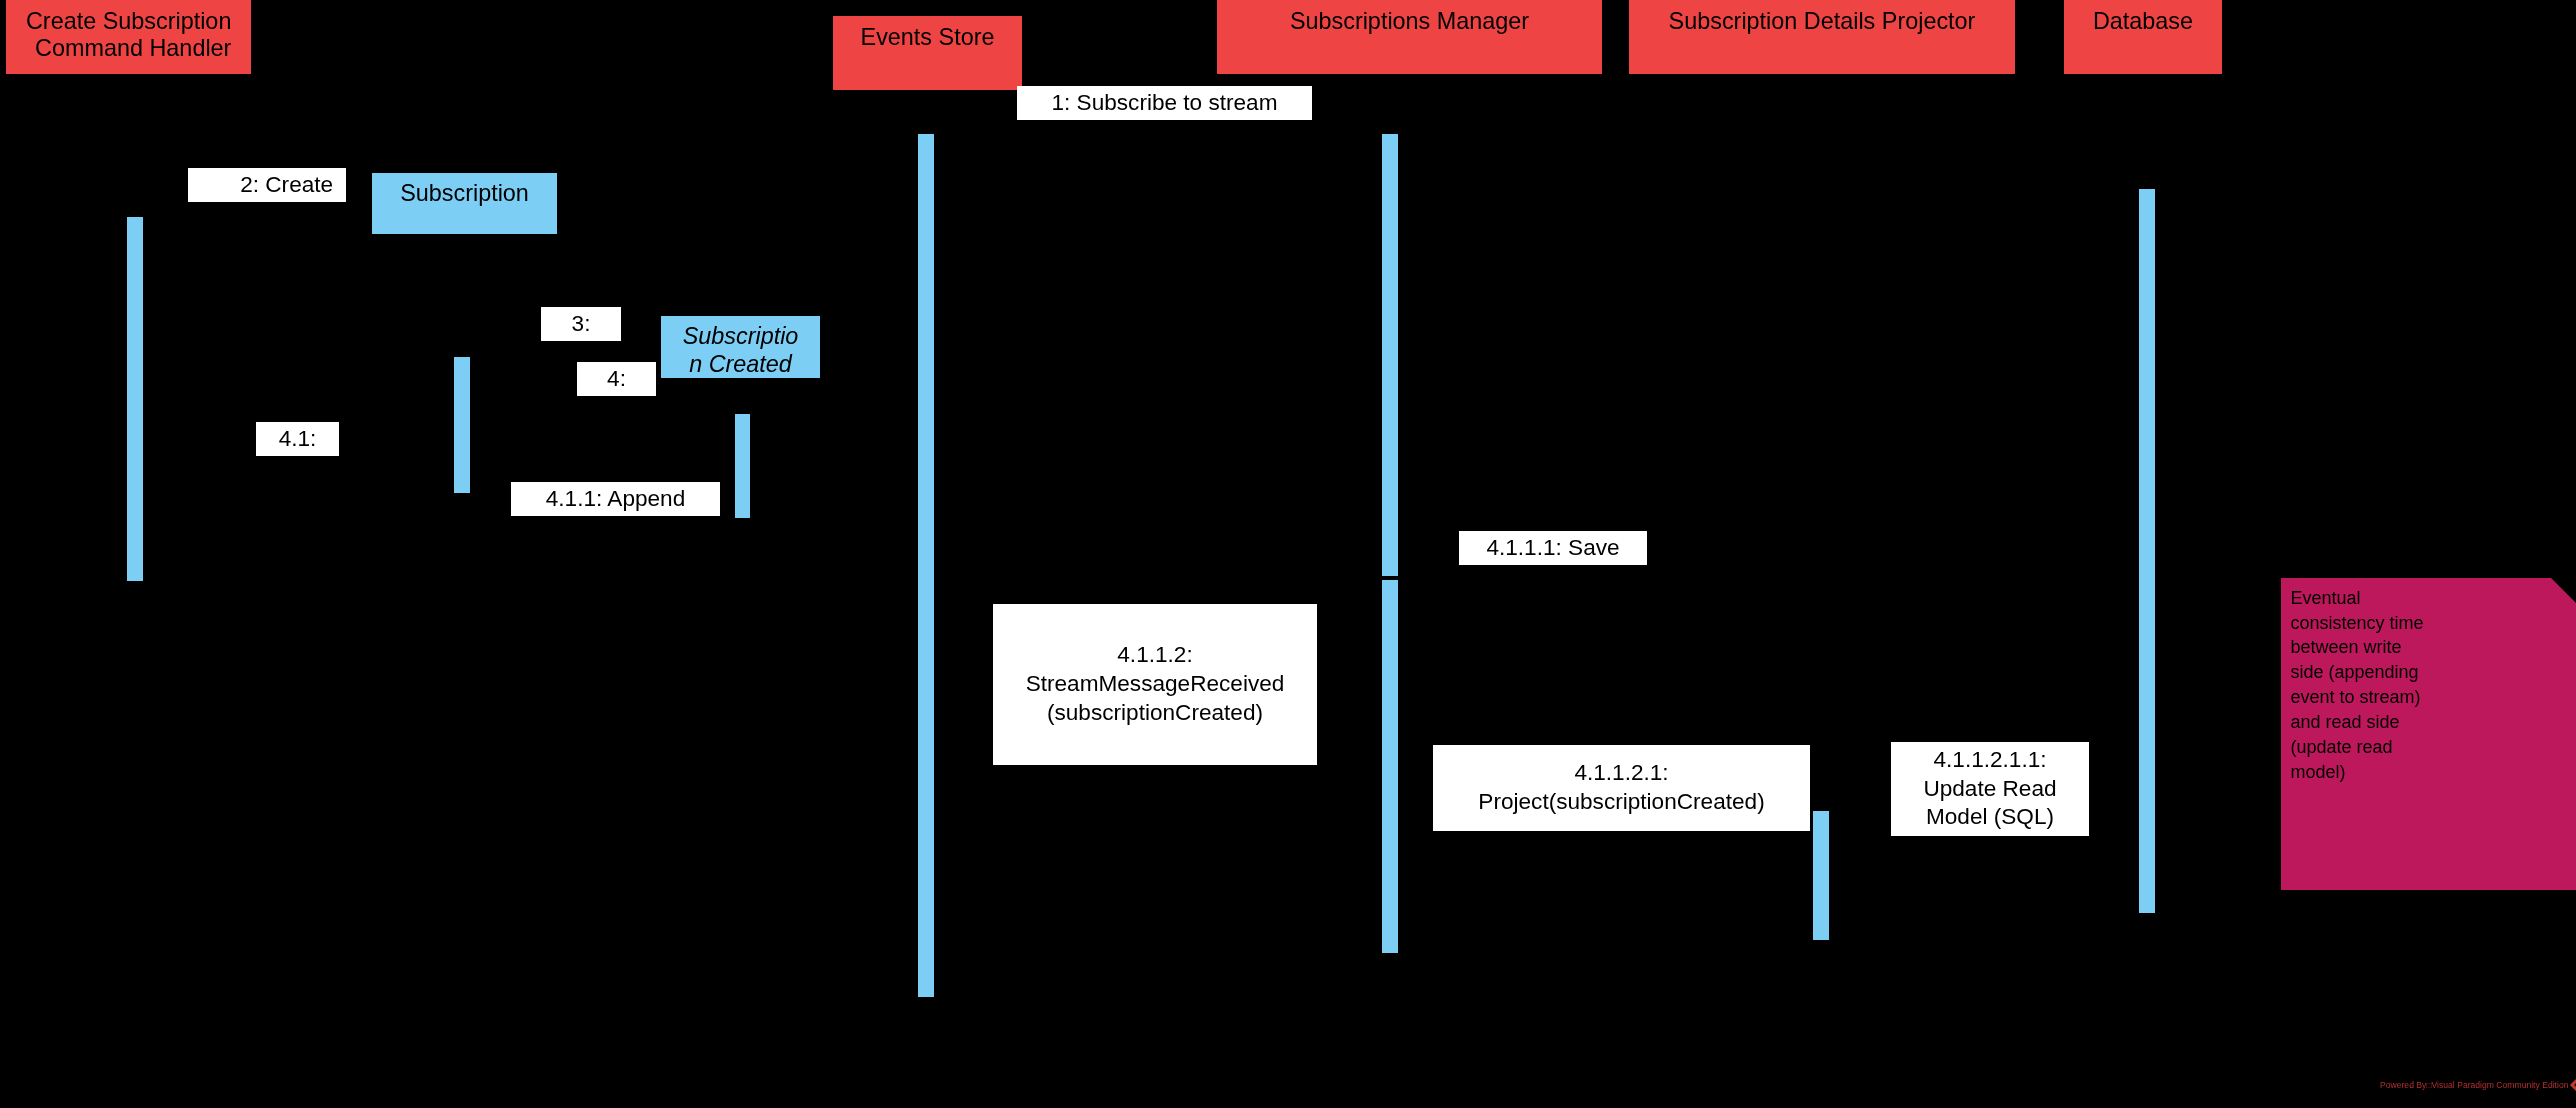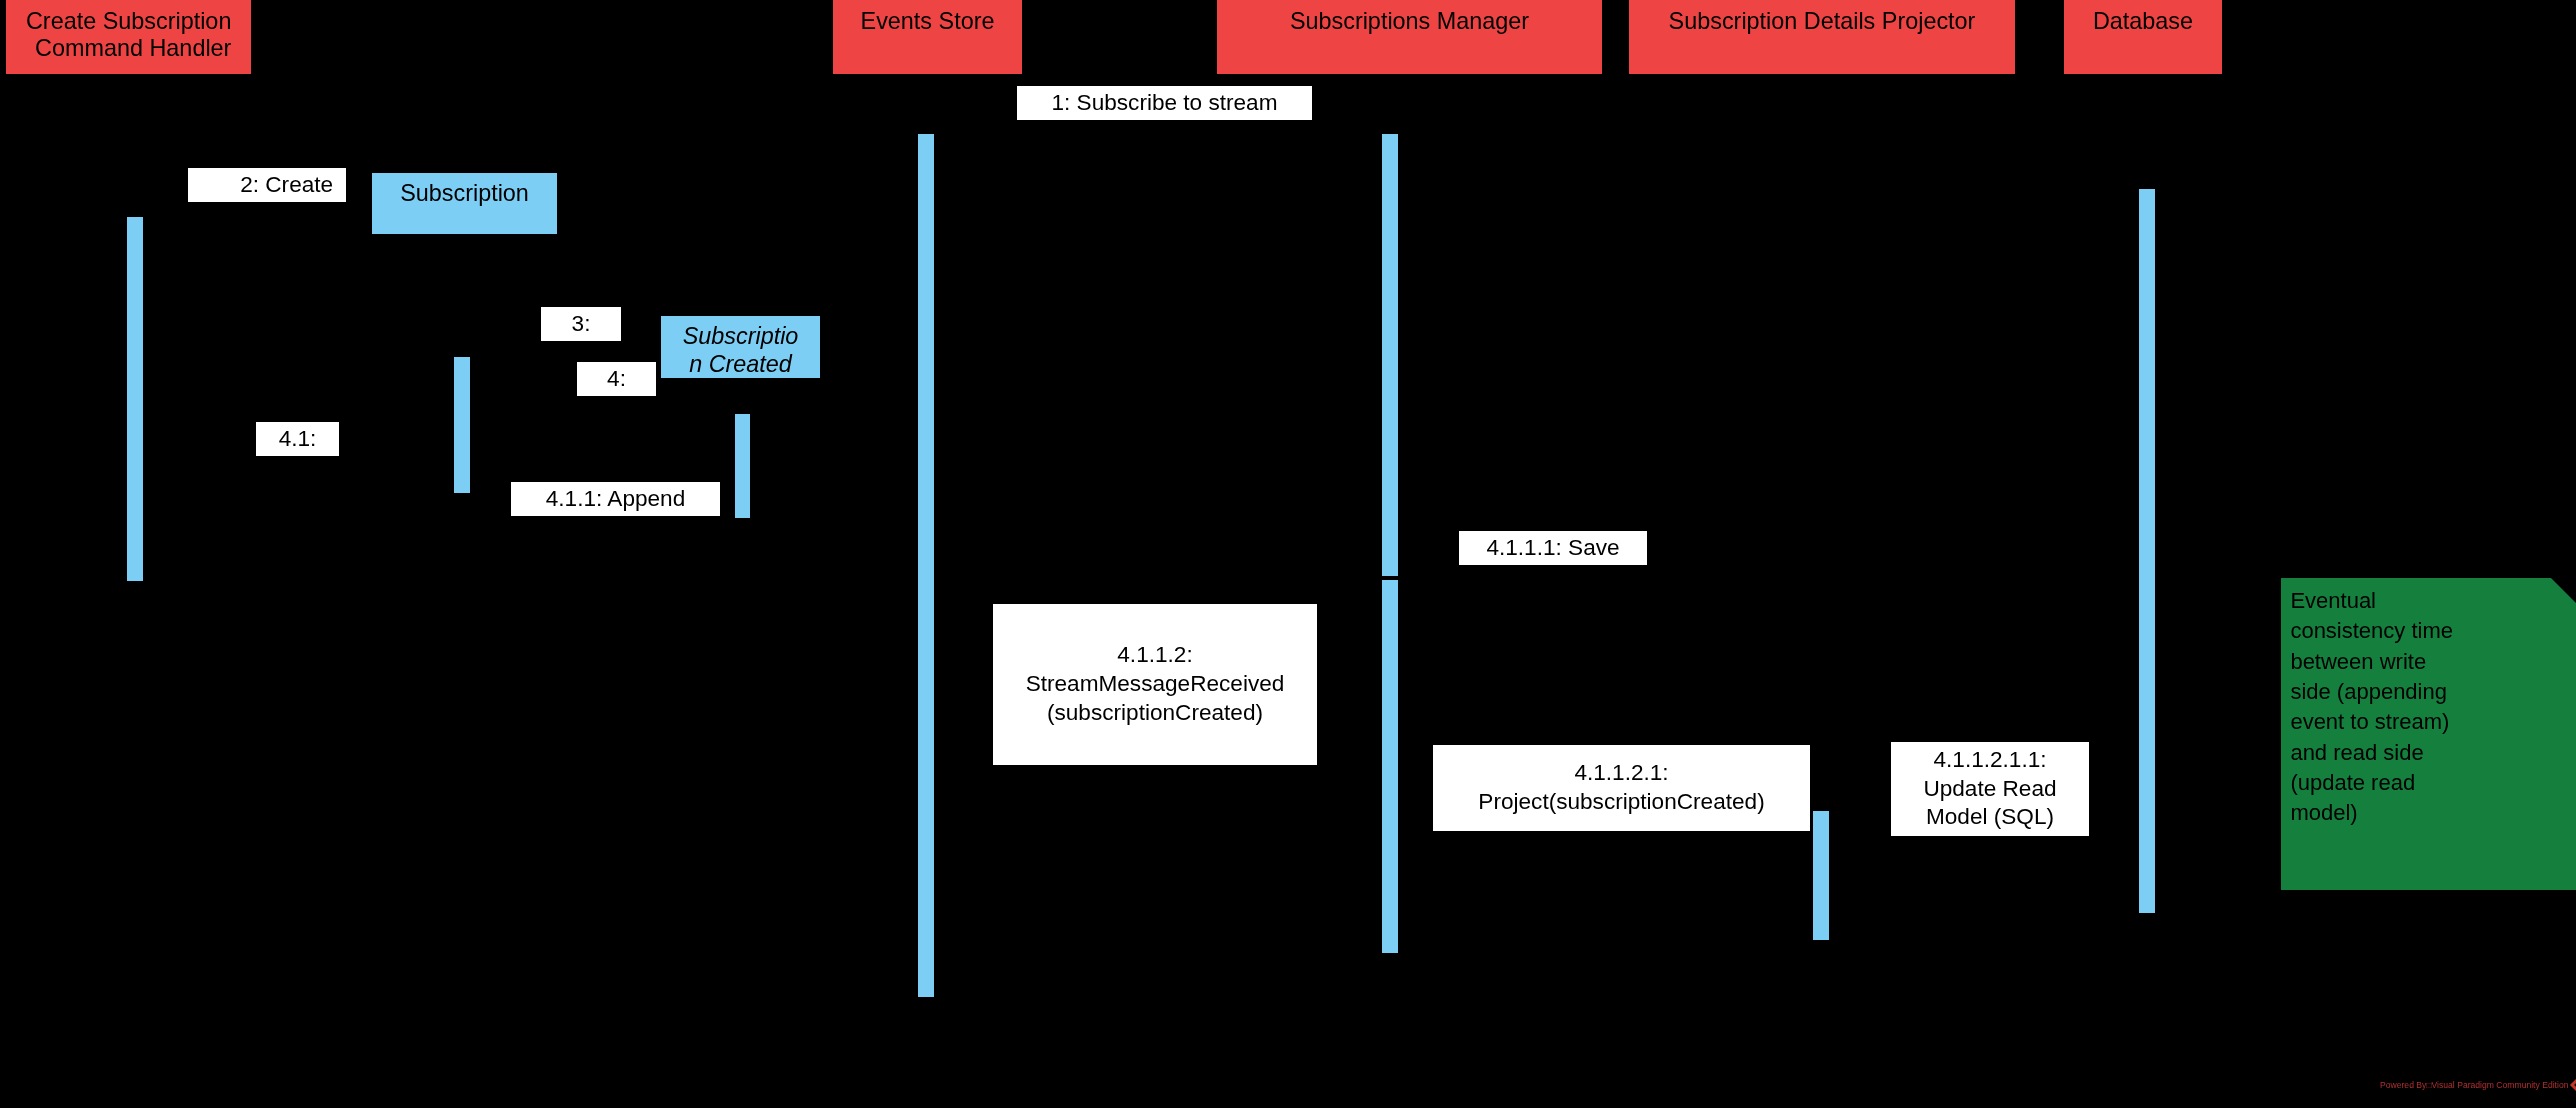--- a/index.html
+++ b/index.html
@@ -62,23 +62,23 @@
     text-align: center;
     font-size: 23.4px;
     line-height: 1.2;
     padding-top: 6.2px;
     box-sizing: border-box;
     white-space: pre-line;
   }
   
   .note {
     position: absolute;
-    background: #15803d;
+    background: #be185d;
     color: #000000;
-    font-size: 22px;
+    font-size: 18px;
     line-height: 1.38;
     padding: 7.8px 9.4px 0 9.4px;
     box-sizing: border-box;
     white-space: pre-line;
     clip-path: polygon(0 0, calc(100% - 25px) 0, 100% 25px, 100% 100%, 0 100%);
   }
   
   .watermark {
     position: absolute;
     display: flex;
@@ -109,21 +109,21 @@
   }
 </style>
 </head>
 <body>
 
 <div id="canvas">
 
   <div class="lifeline-head" style="left:6.2px; top:0px; width:245px; height:74px;">Create Subscription
 Command Handler</div>
 
-  <div class="lifeline-head" style="left:833px; top:0px; width:189px; height:74px;">Events Store</div>
+  <div class="lifeline-head" style="left:833px; top:16px; width:189px; height:74px;">Events Store</div>
 
   <div class="lifeline-head" style="left:1193px; top:0px; width:385px; height:74px;margin-left:24px;">Subscriptions Manager</div>
 
   <div class="lifeline-head" style="left:1629px; top:0px; width:386px; height:74px;">Subscription Details Projector</div>
 
   <div class="lifeline-head" style="left:2064px; top:0px; width:158px; height:74px;">Database</div>
 
   <div class="obj-box" style="left:372px; top:173px; width:185px; height:61px;">Subscription</div>
 
   <div class="obj-box" style="left:661px; top:316px; width:159px; height:62px;font-style:italic;">Subscriptio

